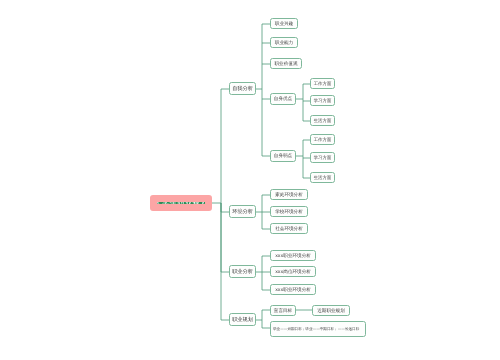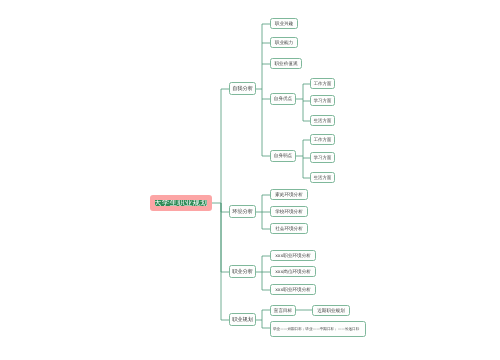--- a/index.html
+++ b/index.html
@@ -30,21 +30,21 @@
     border:0.7px solid #7fb89b;
     border-radius:2.5px;
     color:#3a3a3a;
     letter-spacing:0px;
     line-height:1.15;
     white-space:nowrap;
     overflow:hidden;
   }
   .node.root{
     background:#2e8b57;
-    border:5px solid #fca5a5;
+    border:7px solid #fca5a5;
     border-radius:3px;
     color:#ffffff;
     font-size:7.4px;
     letter-spacing:0.3px;
     box-shadow:0 0 0 0 rgba(0,0,0,0);
   }
   .node.lvl2{ font-size:5.2px; }
   .node.lvl3{ font-size:4.6px; }
   .node.lvl4{ font-size:4.4px; }
   .node.wide{

